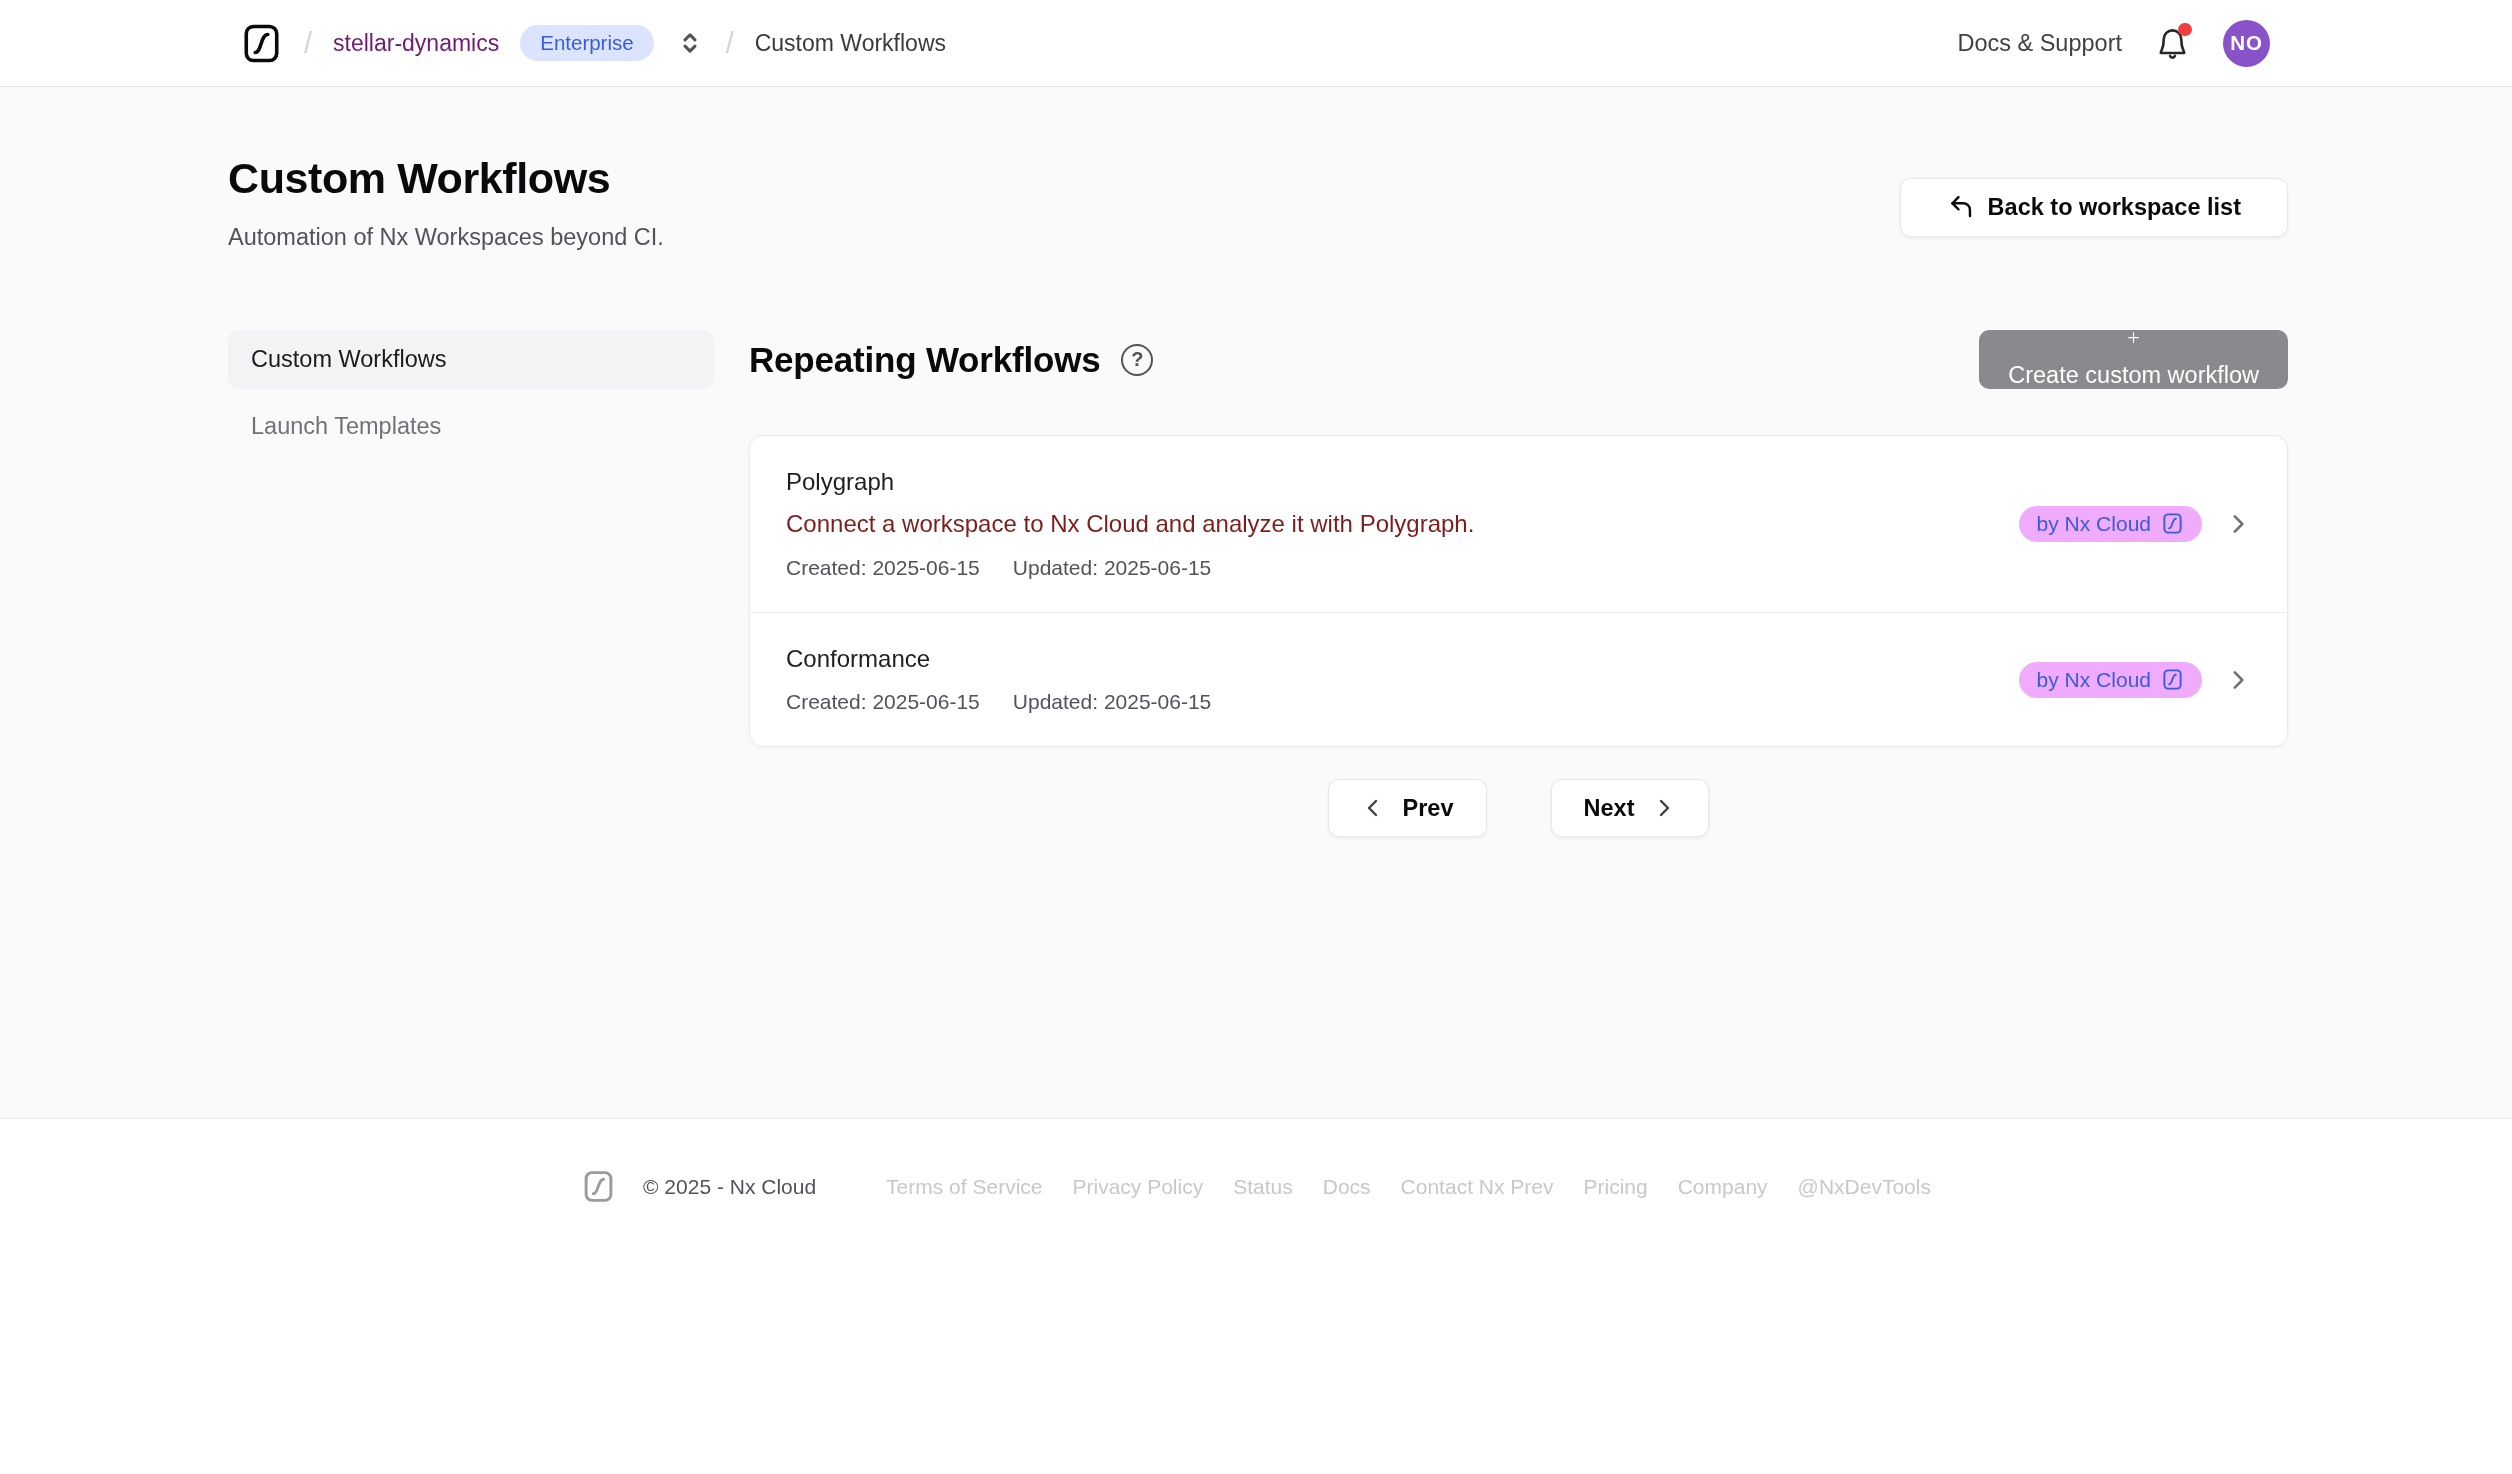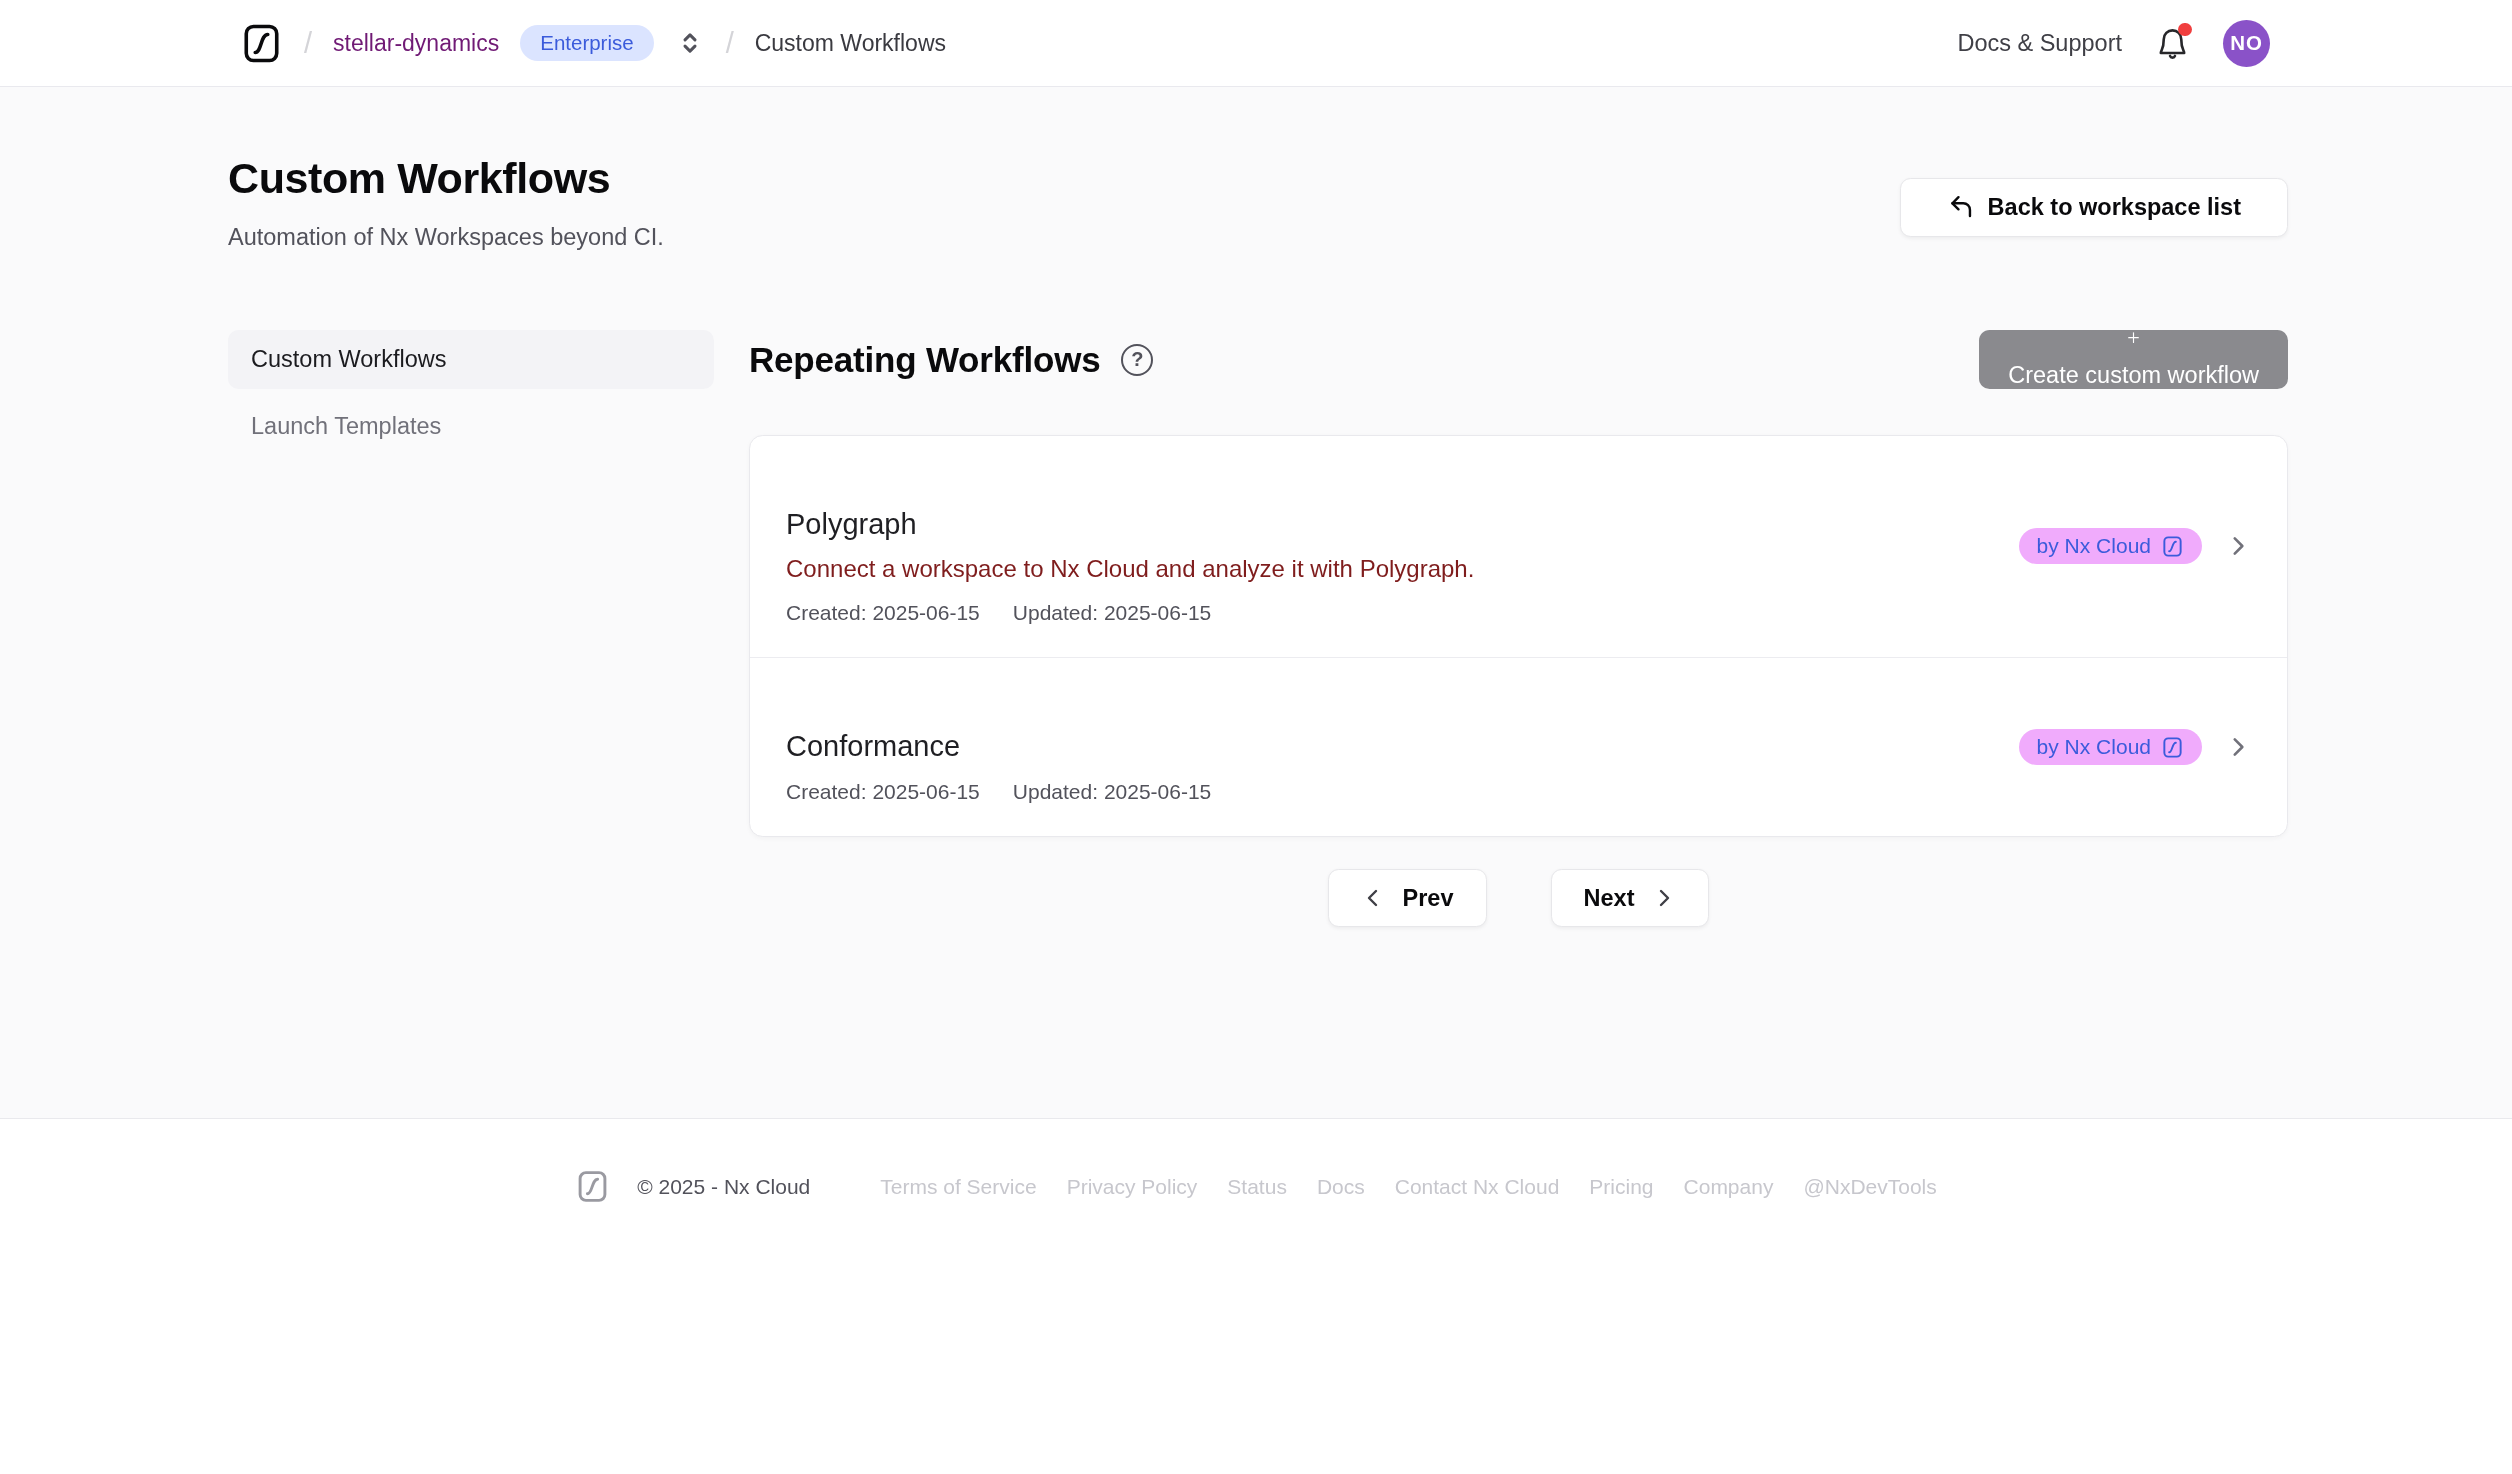--- a/index.html
+++ b/index.html
@@ -56,21 +56,21 @@
   .create-btn{ height:59px; padding:0 29px; border-radius:10.6px; background:#8a8a8e;
                border:none; color:#fff; font-family:inherit; font-size:23.5px;
                display:flex; align-items:center; gap:16.7px; cursor:pointer;flex-direction:column; }
   .create-btn svg{ width:29px; height:29px; }
 
   .card{ margin-top:46px; background:#fff; border:1.5px solid #e9e9ed; border-radius:13.7px;
          box-shadow:0 1.5px 4.6px rgba(0,0,0,.03); overflow:hidden; }
   .wf-row{ display:flex; align-items:center; padding:32px 36px; cursor:pointer; }
   .wf-row + .wf-row{ border-top:1.5px solid #ececf0; }
   .wf-main{ flex:1; min-width:0; }
-  .wf-title{ font-size:29px; font-weight:500; color:#1f1f23;margin-top:40px; }
+  .wf-title{ font-size:24px; font-weight:500; color:#1f1f23; }
   .wf-desc{ font-size:24px; color:#7f1d1d; margin-top:14.4px; }
   .wf-meta{ font-size:21px; color:#52525b; margin-top:17.5px; display:flex; gap:33px; }
   .wf-side{ display:flex; align-items:center; gap:23px; margin-left:30px; }
   .nx-pill{ height:36px; padding:0 18px; border-radius:18px; background:#f0abfc;
             color:#3b5bdb; font-size:21px; font-weight:500; display:flex; align-items:center;
             gap:10px; cursor:pointer; }
   .nx-pill svg{ width:23px; height:23px; }
   .row-chevron{ width:26px; height:26px; color:#71717a; }
 
   .pagination{ display:flex; justify-content:center; gap:64px; margin-top:32px; }
@@ -235,20 +235,20 @@
         <rect x="3.5" y="2.5" width="17" height="19" rx="4"></rect>
         <path d="M8.5 17 C 12 17 11.5 7 15.5 7"></path>
       </svg>
     </span>
     <span class="copyright">© 2025 - Nx Cloud</span>
     <div class="footer-links">
       <a>Terms of Service</a>
       <a>Privacy Policy</a>
       <a>Status</a>
       <a>Docs</a>
-      <a>Contact Nx Cloud</a>
+      <a>Contact Nx Prev</a>
       <a>Pricing</a>
       <a>Company</a>
       <a>@NxDevTools</a>
     </div>
   </div>
 </footer>
 
 
 </body></html>

